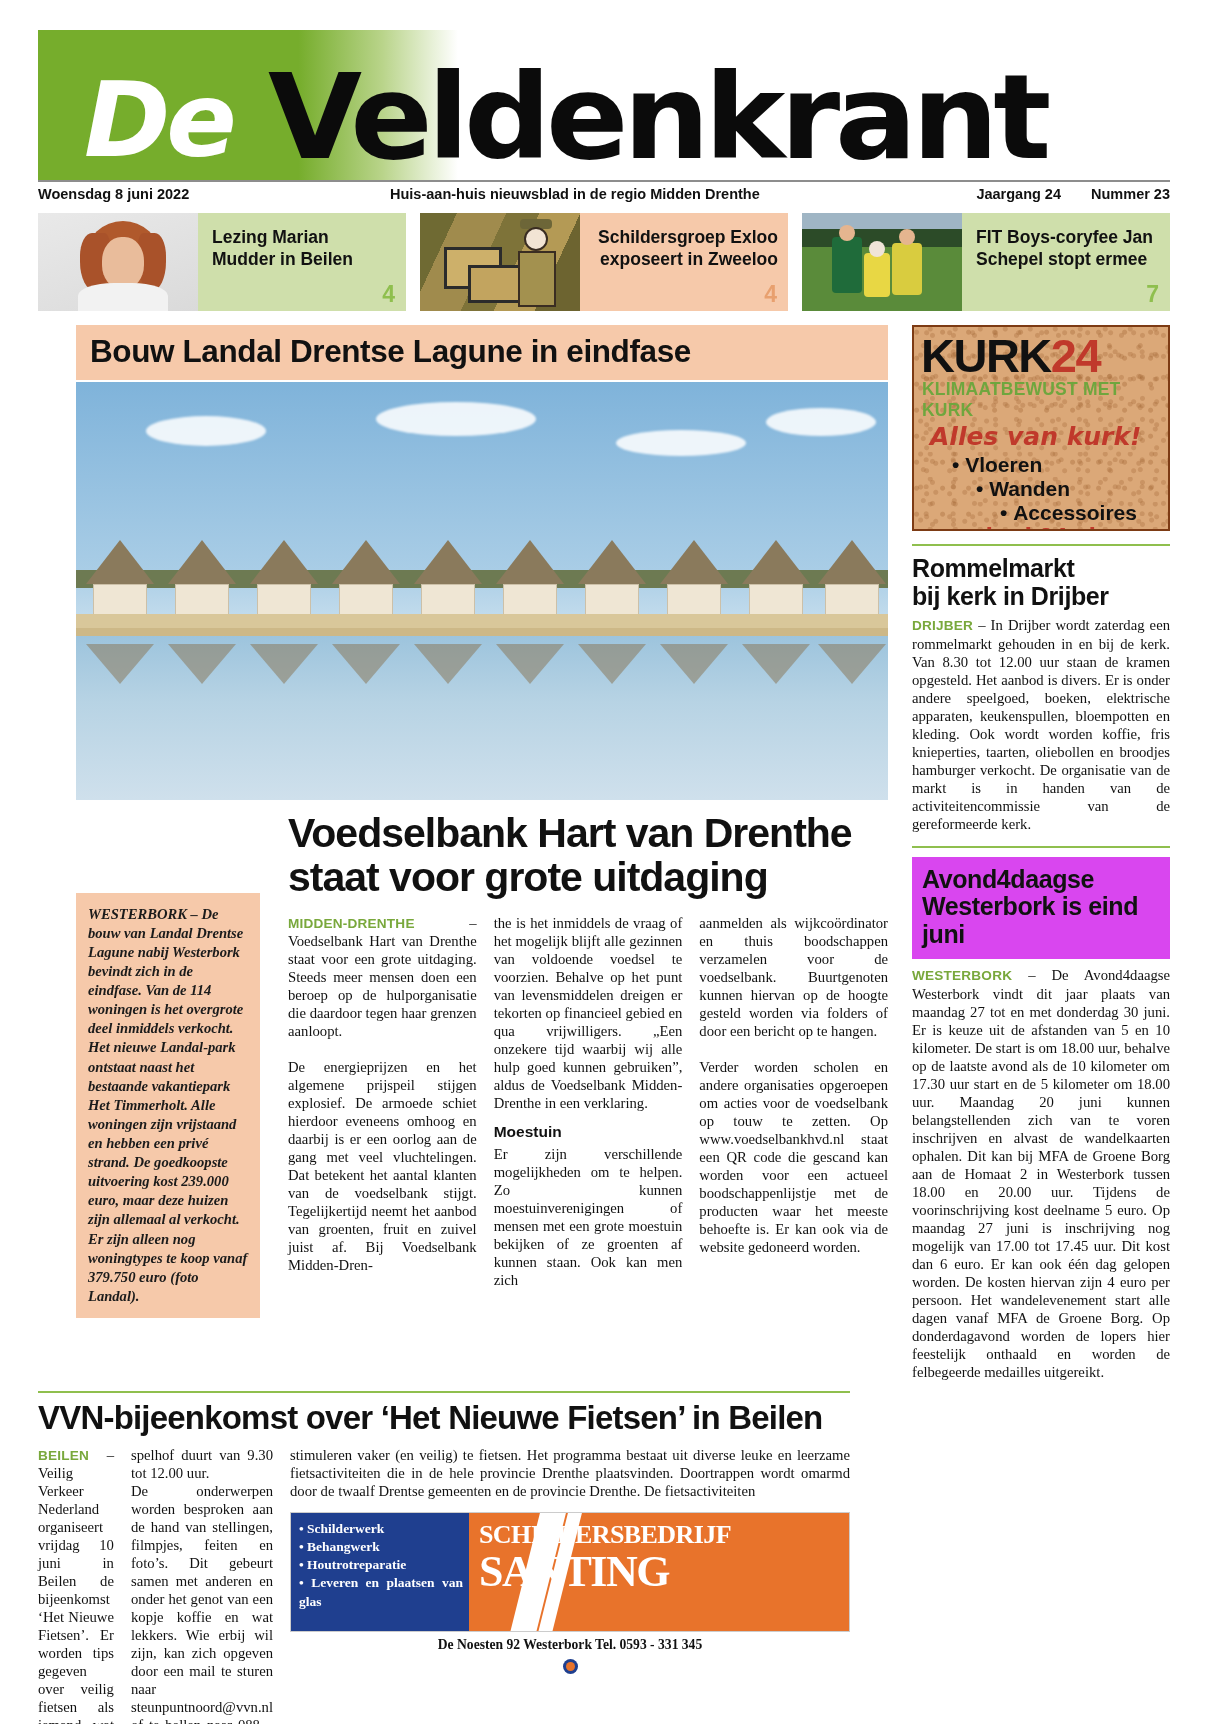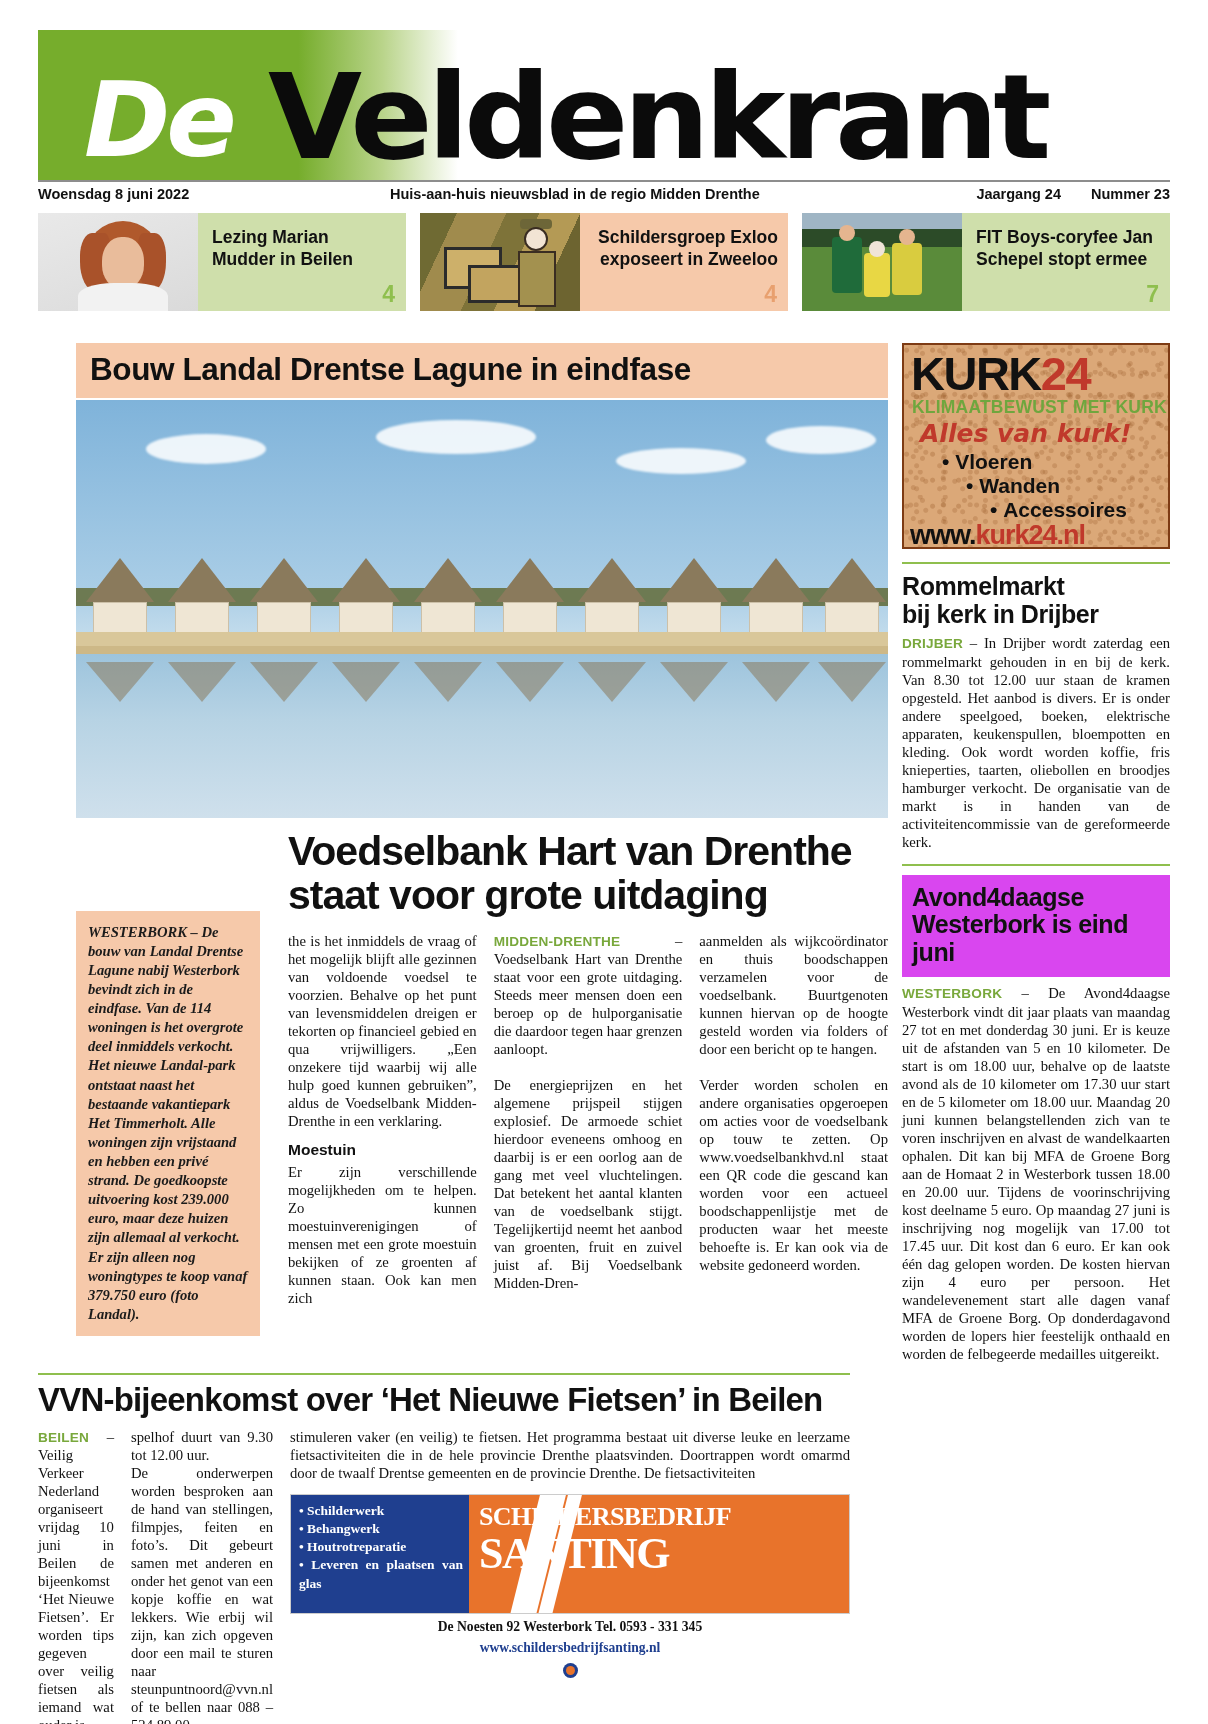--- a/index.html
+++ b/index.html
@@ -103,21 +103,21 @@
   .art-soccer .p{position:absolute;border-radius:4px;}
   .art-soccer .pa{left:30px;top:24px;width:30px;height:56px;background:#1f6b3a;}
   .art-soccer .pb{left:62px;top:40px;width:26px;height:44px;background:#e8d744;}
   .art-soccer .pc{left:90px;top:30px;width:30px;height:52px;background:#d9cc3f;}
   .art-soccer .h{position:absolute;border-radius:50%;background:#e5b58f;width:16px;height:16px;}
   .art-soccer .ha{left:37px;top:12px;}
   .art-soccer .hb{left:67px;top:28px;background:#f0e4d8;}
   .art-soccer .hc{left:97px;top:16px;}
 
   
-  .mainrow { display:flex; gap:14px; margin-top:32px;padding-left:38px; }
+  .mainrow { display:flex; gap:24px; margin-top:14px;padding-left:38px; }
   .leftcol { width:812px; }
   .rightcol { width:306px; }
 
   .headbar {
     background:#f6c9aa; padding:8px 14px 10px 14px;
     font-size:31.5px; font-weight:bold; letter-spacing:-0.4px; color:#111;
   }
 
   .hero { width:812px; height:418px; position:relative; overflow:hidden; margin-top:2px; }
   .hero .sky { position:absolute; inset:0; background:linear-gradient(#7fb3da 0%, #a9cde6 45%, #cfe3ef 62%, #cfe3ef 100%); }
@@ -395,28 +395,28 @@
         <div class="storyleft">
           <div class="caption-wrap" style="height:360px;">
             <div class="caption">WESTERBORK – De bouw van Landal Drentse Lagune nabij Westerbork bevindt zich in de eindfase. Van de 114 woningen is het overgrote deel inmiddels verkocht. Het nieuwe Landal-park ontstaat naast het bestaande vakantiepark Het Timmerholt. Alle woningen zijn vrijstaand en hebben een privé strand. De goedkoopste uitvoering kost 239.000 euro, maar deze huizen zijn allemaal al verkocht. Er zijn alleen nog woningtypes te koop vanaf 379.750 euro (foto Landal).</div>
           </div>
         </div>
 
         <div class="storyright">
           <div class="bigheadline">Voedselbank Hart van Drenthe staat voor grote uitdaging</div>
           <div class="cols3">
             <div class="col body-text">
+              <p><span class="kicker">MIDDEN-DRENTHE</span> <span style="white-space:pre-line">– Voedselbank Hart van Drenthe staat voor een grote uitdaging. Steeds meer mensen doen een beroep op de hulporganisatie die daardoor tegen haar grenzen aanloopt.
+
+De energieprijzen en het algemene prijspeil stijgen explosief. De armoede schiet hierdoor eveneens omhoog en daarbij is er een oorlog aan de gang met veel vluchtelingen. Dat betekent het aantal klanten van de voedselbank stijgt. Tegelijkertijd neemt het aanbod van groenten, fruit en zuivel juist af. Bij Voedselbank Midden-Dren-</span></p>
+            </div>
+            <div class="col body-text">
               <p>the is het inmiddels de vraag of het mogelijk blijft alle gezinnen van voldoende voedsel te voorzien. Behalve op het punt van levensmiddelen dreigen er tekorten op financieel gebied en qua vrijwilligers. „Een onzekere tijd waarbij wij alle hulp goed kunnen gebruiken”, aldus de Voedselbank Midden-Drenthe in een verklaring.</p>
               <div class="subhead">Moestuin</div>
               <p>Er zijn verschillende mogelijkheden om te helpen. Zo kunnen moestuinverenigingen of mensen met een grote moestuin bekijken of ze groenten af kunnen staan. Ook kan men zich</p>
-            </div>
-            <div class="col body-text">
-              <p><span class="kicker">MIDDEN-DRENTHE</span> <span style="white-space:pre-line">– Voedselbank Hart van Drenthe staat voor een grote uitdaging. Steeds meer mensen doen een beroep op de hulporganisatie die daardoor tegen haar grenzen aanloopt.
-
-De energieprijzen en het algemene prijspeil stijgen explosief. De armoede schiet hierdoor eveneens omhoog en daarbij is er een oorlog aan de gang met veel vluchtelingen. Dat betekent het aantal klanten van de voedselbank stijgt. Tegelijkertijd neemt het aanbod van groenten, fruit en zuivel juist af. Bij Voedselbank Midden-Dren-</span></p>
             </div>
             <div class="col body-text">
               <p style="white-space:pre-line">aanmelden als wijkcoördinator en thuis boodschappen verzamelen voor de voedselbank. Buurtgenoten kunnen hiervan op de hoogte gesteld worden via folders of door een bericht op te hangen.
 
 Verder worden scholen en andere organisaties opgeroepen om acties voor de voedselbank op touw te zetten. Op www.voedselbankhvd.nl staat een QR code die gescand kan worden voor een actueel boodschappenlijstje met de producten waar het meeste behoefte is. Er kan ook via de website gedoneerd worden.</p>
             </div>
           </div>
         </div>
       </div>
     </div>
@@ -484,21 +484,20 @@
               <div>•&nbsp;<span>Leveren en plaatsen van glas</span></div>
             </div>
             <div class="adright">
               <div class="swoosh"></div>
                 <div class="swoosh2"></div>
               <div class="l1">SCHILDERSBEDRIJF</div>
               <div class="l2">SANTING</div>
             </div>
           </div>
           <div class="adfoot" style="width:560px;">De Noesten 92 Westerbork Tel. 0593 - 331 345</div>
-          <div class="adfoot u" style="width:560px;color:#1f3f8f;">www.schildersbedrijfsanting.nl</div>
           <div class="footmark" style="width:560px;"><span class="dot"></span></div>
         </div>
       </div>
     </div>
     <div style="width:306px;"></div>
   </div>
 
 </div>
 
 </body></html>

